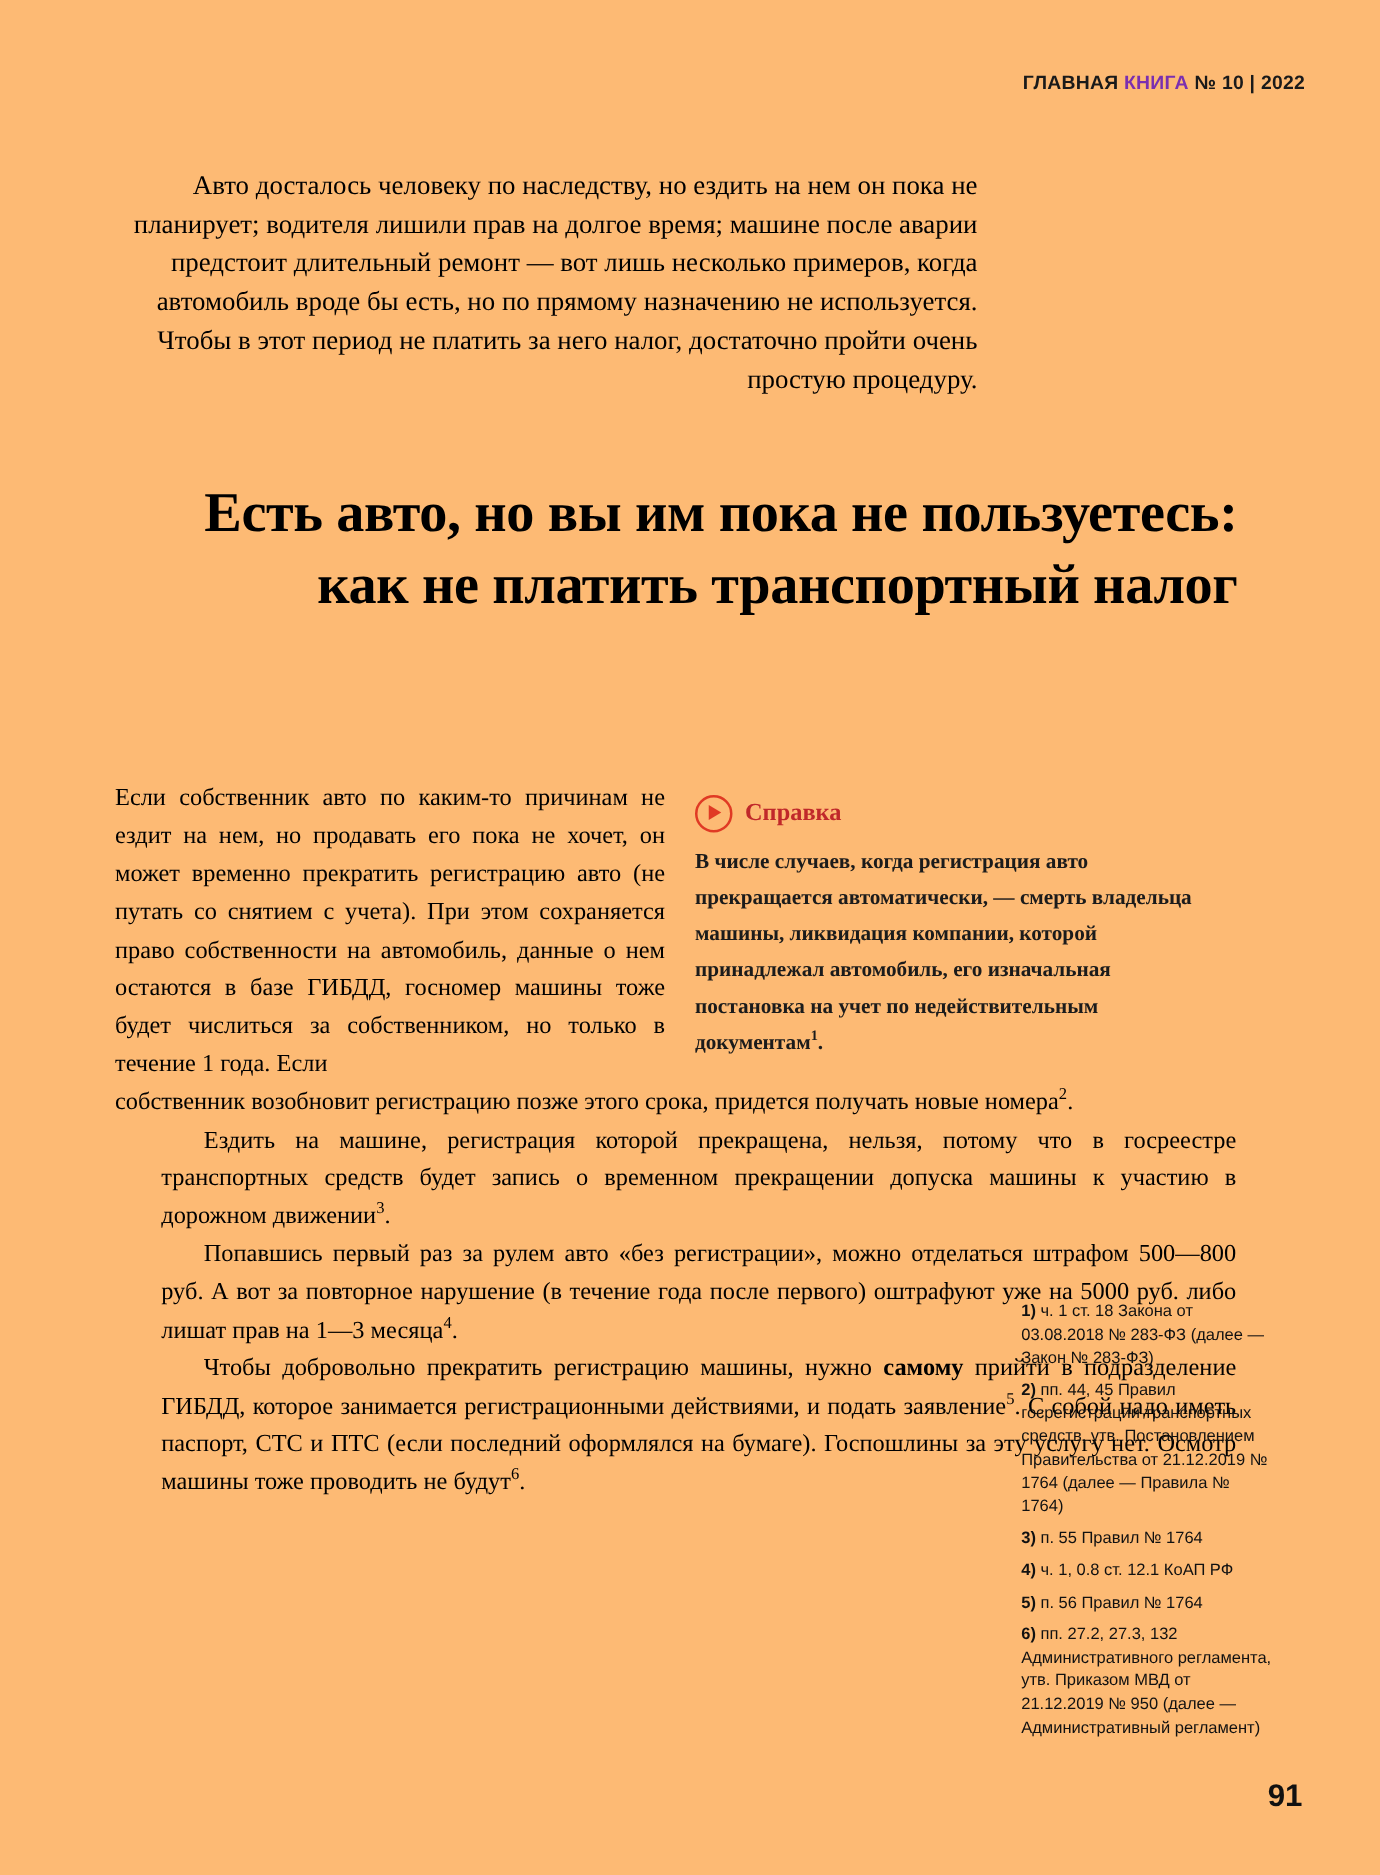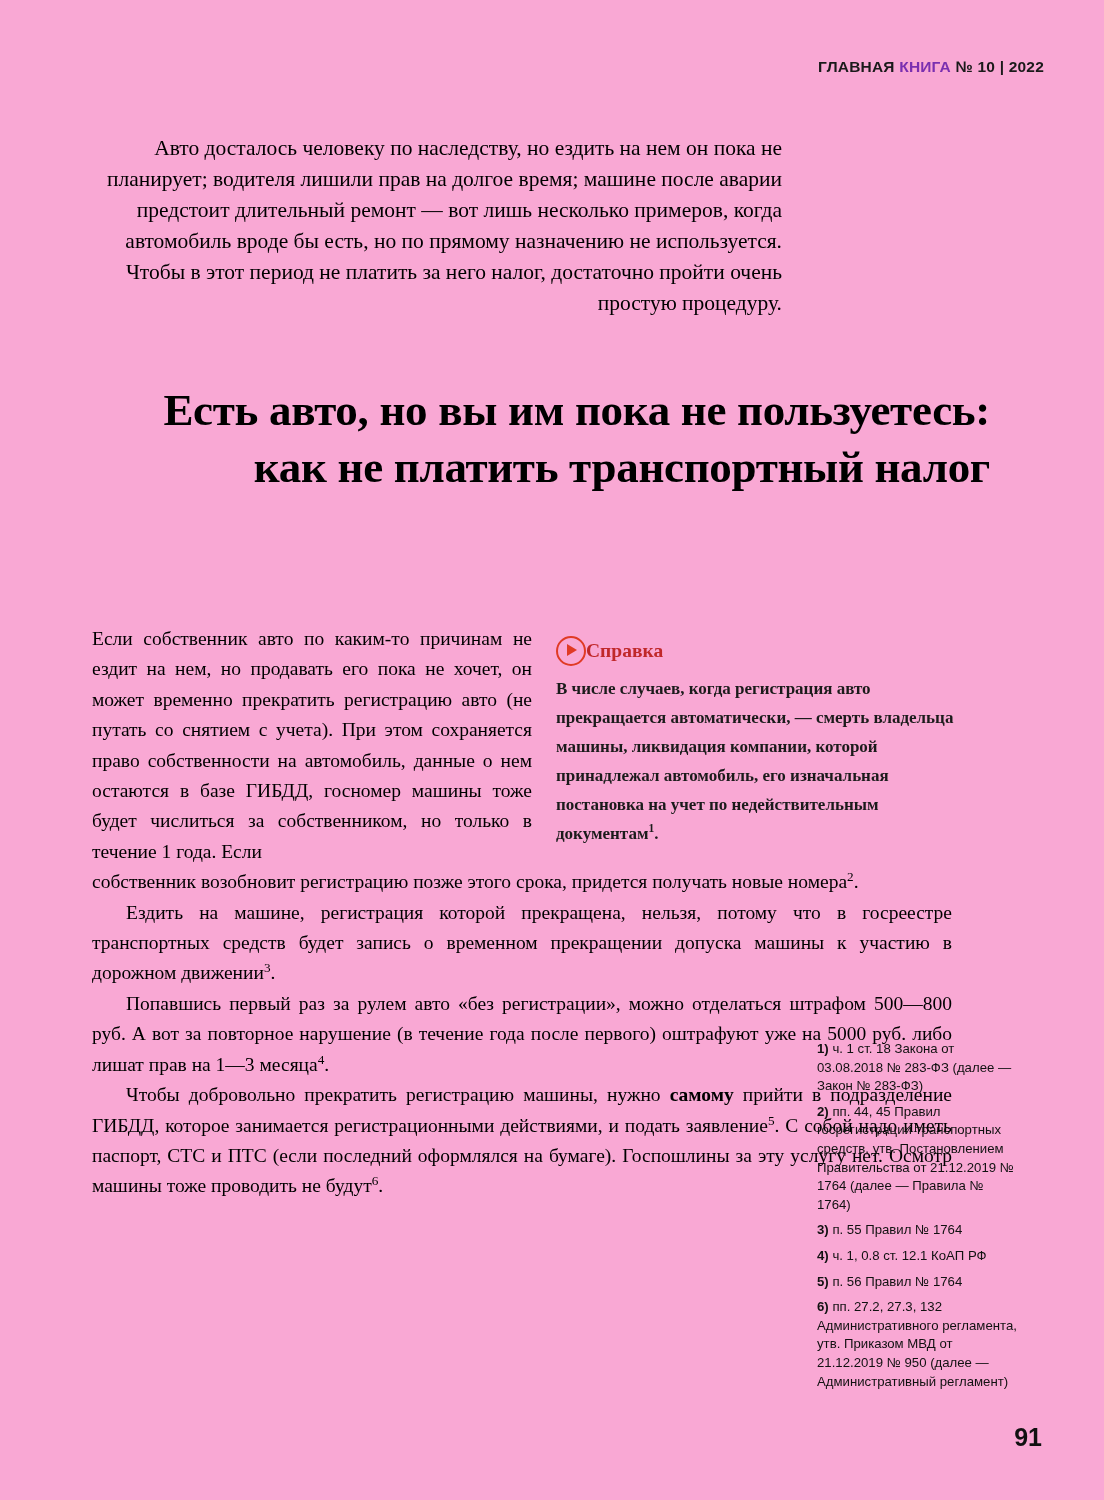--- a/index.html
+++ b/index.html
@@ -4,21 +4,21 @@
 <style>
   html, body {
     margin: 0;
     padding: 0;
     background: #ffffff;
   }
   .page {
     position: relative;
     width: 1104px;
     height: 1500px;
-    background: #f9a8d4;
+    background: #fdba74;
     font-family: "Liberation Serif", serif;
     color: #000000;
     overflow: hidden;
   }
 
   
   .running-head {
     position: absolute;
     top: 58px;
     right: 60px;
@@ -165,40 +165,41 @@
   .body-col {
     position: absolute;
     left: 92px;
     top: 624px;
     width: 860px;
     font-size: 19.5px;
     line-height: 30.4px;
     text-align: justify;
   }
   .body-col p { margin: 0; }
-  .body-col p.indent { text-indent: 34px; }
+  .body-col p.indent { text-indent: 34px; margin-left: 37px; }
   
   .body-col .narrow {
     width: 440px;
   }
   .body-col .full {
     width: 860px;
   }
   sup { font-size: 0.68em; vertical-align: super; line-height: 0; }
 
   
   .callout {
     position: absolute;
     left: 556px;
     top: 636px;
     width: 400px;
   }
   .callout-head {
     display: flex;
     align-items: center;
+    gap: 10px;
     margin-bottom: 8px;
   }
   .play-icon {
     width: 26px; height: 26px;
     border-radius: 50%;
     border: 2.4px solid #e03a24;
     display: inline-block;
     position: relative;
     flex: 0 0 auto;
   }

